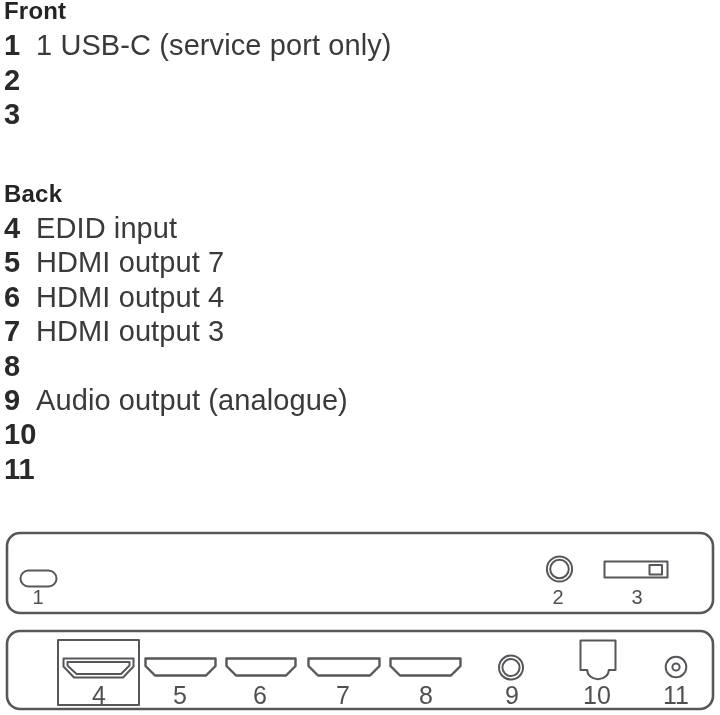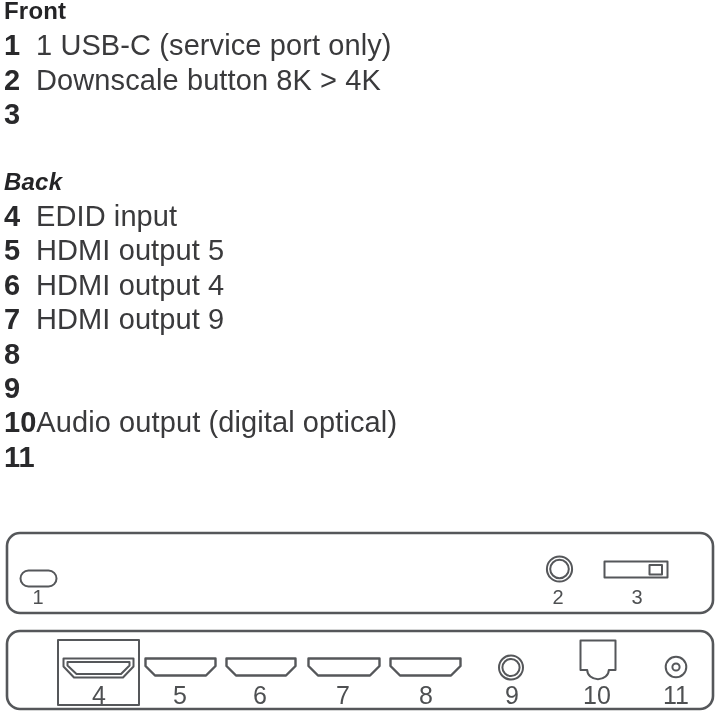--- a/index.html
+++ b/index.html
@@ -17,21 +17,21 @@
     left: 4px; top: -6px;
     width: 710px;
   }
   .section-heading {
     font-size: 24px;
     font-weight: 700;
     color: #242426;
     line-height: 34.4px;
     letter-spacing: 0.2px;
   }
-  .section-heading.back-gap { margin-top: 33px; font-style: italic; }
+  .section-heading.back-gap { margin-top: 45px; }
   .legend-row {
     display: flex;
     align-items: baseline;
     line-height: 34.4px;
     white-space: nowrap;
   }
   .legend-num {
     flex: 0 0 32px;
     font-size: 29px;
     font-weight: 700;
@@ -73,53 +73,52 @@
   <div class="legend">
 
     <div class="section-heading">Front</div>
 
     <div class="legend-row">
       <span class="legend-num">1</span>
       <span class="legend-label">1 USB-C (service port only)</span>
     </div>
     <div class="legend-row">
       <span class="legend-num">2</span>
-      <span class="legend-label">Downscale button 8K &gt; 4K</span>
     </div>
     <div class="legend-row">
       <span class="legend-num">3</span>
     </div>
 
     <div class="section-heading back-gap">Back</div>
 
     <div class="legend-row">
       <span class="legend-num">4</span>
       <span class="legend-label">EDID input</span>
     </div>
     <div class="legend-row">
       <span class="legend-num">5</span>
-      <span class="legend-label">HDMI output 5</span>
+      <span class="legend-label">HDMI output 7</span>
     </div>
     <div class="legend-row">
       <span class="legend-num">6</span>
       <span class="legend-label">HDMI output 4</span>
     </div>
     <div class="legend-row">
       <span class="legend-num">7</span>
-      <span class="legend-label">HDMI output 9</span>
+      <span class="legend-label">HDMI output 3</span>
     </div>
     <div class="legend-row">
       <span class="legend-num">8</span>
     </div>
     <div class="legend-row">
       <span class="legend-num">9</span>
+      <span class="legend-label">Audio output (analogue)</span>
     </div>
     <div class="legend-row">
       <span class="legend-num">10</span>
-      <span class="legend-label">Audio output (digital optical)</span>
     </div>
     <div class="legend-row">
       <span class="legend-num">11</span>
     </div>
   </div>
 
   <svg id="front-panel-svg" class="diagram" viewBox="0 525 720 95">
     <rect class="outline thick" x="7" y="533" width="706" height="80" rx="13"></rect>
 
     <rect class="outline thin" x="20.5" y="570.5" width="36" height="16" rx="8"></rect>

